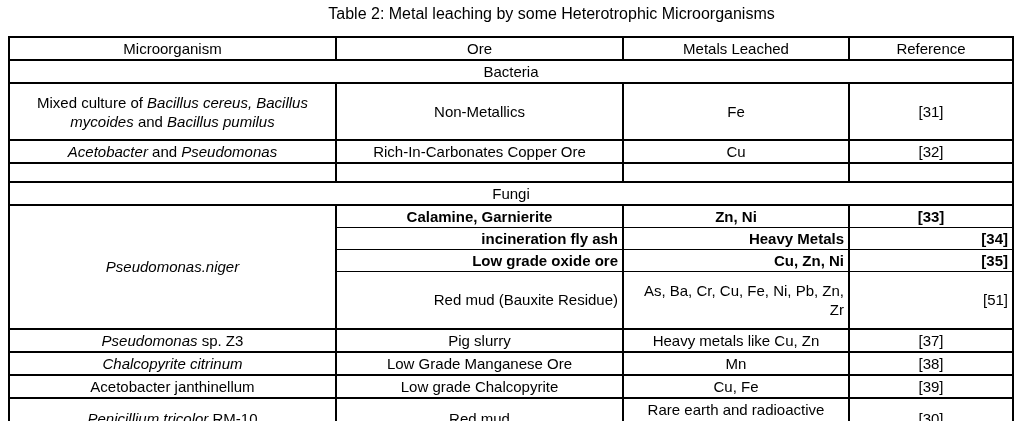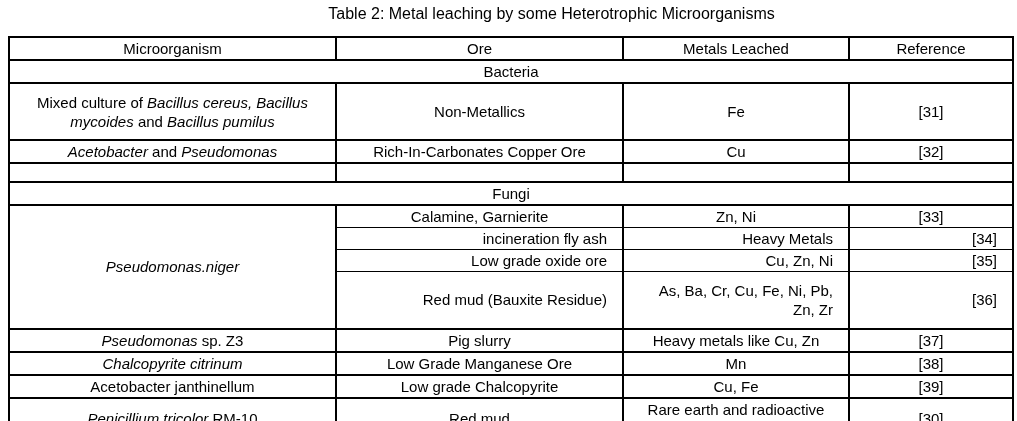--- a/index.html
+++ b/index.html
@@ -10,26 +10,26 @@
   .title{
     padding-top:4px;text-align:center;font-size:16px;line-height:19px;
     transform:translateX(43px);white-space:nowrap;
   }
   table.leach{
     border-collapse:collapse;table-layout:fixed;
     margin:13px 0 0 8px;width:1004px;
   }
   td,th{
     border:2px solid #000;font-size:15px;font-weight:normal;line-height:19px;
-    text-align:center;vertical-align:middle;padding:1px 15px;overflow:hidden;
+    text-align:center;vertical-align:middle;padding:1px 4px;overflow:hidden;
     word-wrap:break-word;
   }
   .it{font-style:italic;}
   
-  tr.subA td.thn{border-bottom-width:1px;}
+  tr.subA td.thn{border-bottom-width:1px;font-weight:bold;}
   tr.subB td.thn{border-top-width:1px;text-align:right;}
   .rh18{height:18px}.rh19{height:19px}.rh20{height:20px}.rh38{height:38px}.rh43{height:57px}
 </style>
 </head>
 <body>
 
 <div class="title">Table 2: Metal leaching by some Heterotrophic Microorganisms</div>
 
 <table class="leach">
   <colgroup>
@@ -88,21 +88,21 @@
     <td class="thn">[34]</td>
   </tr>
   <tr class="rh18 subA subB">
     <td class="thn">Low grade oxide ore</td>
     <td class="thn">Cu, Zn, Ni</td>
     <td class="thn">[35]</td>
   </tr>
   <tr class="rh43 subB">
     <td class="thn">Red mud (Bauxite Residue)</td>
     <td class="thn">As, Ba, Cr, Cu, Fe, Ni, Pb, Zn, Zr</td>
-    <td class="thn">[36]</td>
+    <td class="thn">[51]</td>
   </tr>
 
   <tr class="rh18">
     <td><span class="it">Pseudomonas</span><span> sp. Z3</span></td>
     <td>Pig slurry</td>
     <td>Heavy metals like Cu, Zn</td>
     <td>[37]</td>
   </tr>
 
   <tr class="rh19">

